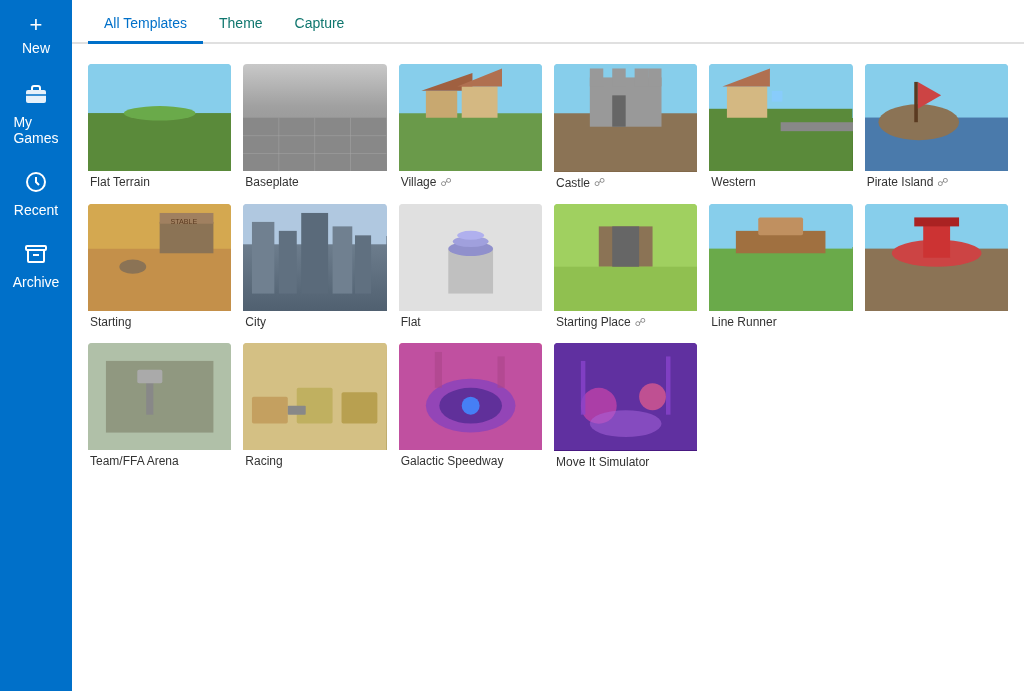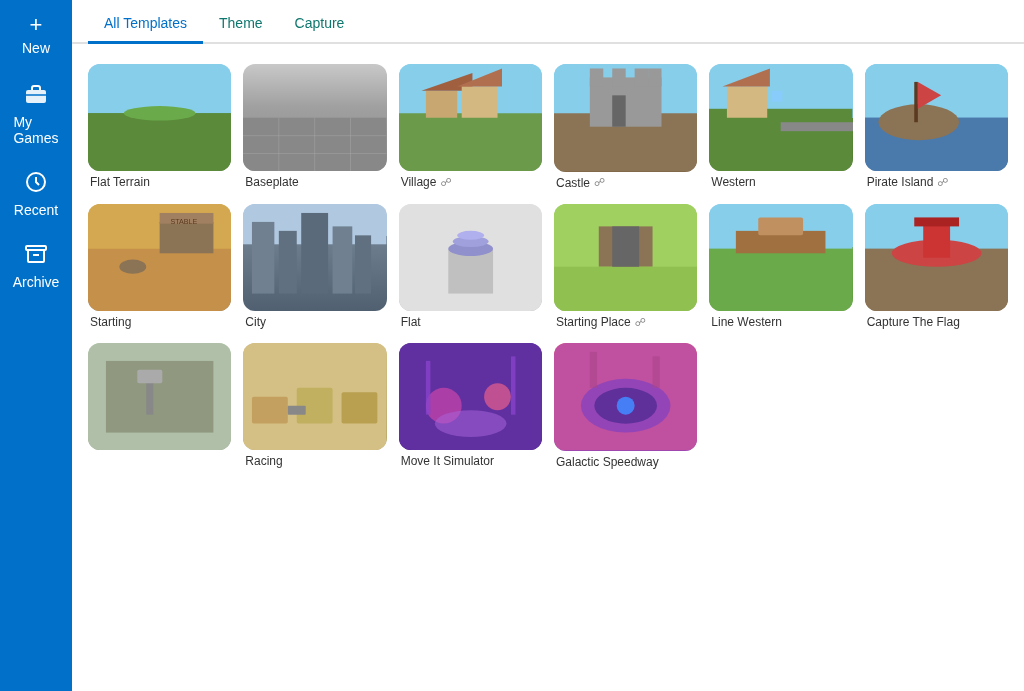--- a/index.html
+++ b/index.html
@@ -96,21 +96,21 @@
     .template-card {
       display: flex;
       flex-direction: column;
       cursor: pointer;
       border-radius: 4px;
       overflow: hidden;
     }
     .template-thumb {
       width: 100%;
       aspect-ratio: 4/3;
-      border-radius: 12px;
+      border-radius: 0;
       overflow: hidden;
       position: relative;
     }
     .template-name {
       font-size: 12px;
       color: #333;
       padding: 4px 2px 2px;
       display: flex;
       align-items: center;
       gap: 4px;
@@ -361,76 +361,76 @@
       </div>
       <div class="template-card">
         <div class="template-thumb thumb-linerunner">
           <svg class="scene-svg" viewBox="0 0 160 120" preserveAspectRatio="xMidYMid slice">
             <rect x="0" y="0" width="160" height="50" fill="#87ceeb"></rect>
       <rect x="0" y="50" width="160" height="70" fill="#6aaa4a"></rect>
       <rect x="30" y="30" width="100" height="25" fill="#a07040"></rect>
       <rect x="55" y="15" width="50" height="20" fill="#c09060" rx="2"></rect>
           </svg>
         </div>
-        <div class="template-name">Line Western</div>
+        <div class="template-name">Line Runner</div>
       </div>
       <div class="template-card">
         <div class="template-thumb thumb-capture">
           <svg class="scene-svg" viewBox="0 0 160 120" preserveAspectRatio="xMidYMid slice">
             <rect x="0" y="0" width="160" height="50" fill="#87ceeb"></rect>
       <rect x="0" y="50" width="160" height="70" fill="#8B7355"></rect>
       <ellipse cx="80" cy="55" rx="50" ry="15" fill="#cc4444"></ellipse>
       <rect x="65" y="20" width="30" height="40" fill="#cc3333"></rect>
       <rect x="55" y="15" width="50" height="10" fill="#aa2222"></rect>
           </svg>
         </div>
-        <div class="template-name">Capture The Flag</div>
       </div>
       <div class="template-card">
         <div class="template-thumb thumb-teamffa">
           <svg class="scene-svg" viewBox="0 0 160 120" preserveAspectRatio="xMidYMid slice">
             <rect x="0" y="0" width="160" height="120" fill="#b0c0a8"></rect>
       <rect x="20" y="20" width="120" height="80" fill="#909880"></rect>
       <rect x="65" y="40" width="8" height="40" fill="#888"></rect>
       <rect x="55" y="30" width="28" height="15" fill="#aaa" rx="2"></rect>
           </svg>
         </div>
+        <div class="template-name">Team/FFA Arena</div>
       </div>
       <div class="template-card">
         <div class="template-thumb thumb-combat">
           <svg class="scene-svg" viewBox="0 0 160 120" preserveAspectRatio="xMidYMid slice">
             <rect x="0" y="0" width="160" height="120" fill="#d4c084"></rect>
       <rect x="10" y="60" width="40" height="30" fill="#c4a060" rx="2"></rect>
       <rect x="60" y="50" width="40" height="40" fill="#c0b060" rx="2"></rect>
       <rect x="110" y="55" width="40" height="35" fill="#b8a050" rx="2"></rect>
       <rect x="50" y="70" width="20" height="10" fill="#888" rx="1"></rect>
           </svg>
         </div>
         <div class="template-name">Racing</div>
+      </div>
+      <div class="template-card">
+        <div class="template-thumb thumb-galactic">
+          <svg class="scene-svg" viewBox="0 0 160 120" preserveAspectRatio="xMidYMid slice">
+            <rect x="0" y="0" width="160" height="120" fill="#c050a0"></rect>
+      <ellipse cx="80" cy="70" rx="50" ry="30" fill="#8040c0" opacity="0.7"></ellipse>
+      <ellipse cx="80" cy="70" rx="35" ry="20" fill="#60309a"></ellipse>
+      <ellipse cx="80" cy="70" rx="10" ry="10" fill="#4488ff" opacity="0.9"></ellipse>
+      <rect x="40" y="10" width="8" height="40" fill="#aa4488" opacity="0.6"></rect>
+      <rect x="110" y="15" width="8" height="35" fill="#aa4488" opacity="0.6"></rect>
+          </svg>
+        </div>
+        <div class="template-name">Galactic Speedway</div>
       </div>
       <div class="template-card">
         <div class="template-thumb thumb-moveit">
           <svg class="scene-svg" viewBox="0 0 160 120" preserveAspectRatio="xMidYMid slice">
             <rect x="0" y="0" width="160" height="120" fill="#6030a0"></rect>
       <circle cx="50" cy="70" r="20" fill="#cc44aa" opacity="0.7"></circle>
       <circle cx="110" cy="60" r="15" fill="#ff6688" opacity="0.6"></circle>
       <rect x="30" y="20" width="5" height="60" fill="#8844cc" opacity="0.8"></rect>
       <rect x="125" y="15" width="5" height="65" fill="#8844cc" opacity="0.8"></rect>
       <ellipse cx="80" cy="90" rx="40" ry="15" fill="#aa66dd" opacity="0.5"></ellipse>
           </svg>
         </div>
         <div class="template-name">Move It Simulator</div>
       </div>
-      <div class="template-card">
-        <div class="template-thumb thumb-galactic">
-          <svg class="scene-svg" viewBox="0 0 160 120" preserveAspectRatio="xMidYMid slice">
-            <rect x="0" y="0" width="160" height="120" fill="#c050a0"></rect>
-      <ellipse cx="80" cy="70" rx="50" ry="30" fill="#8040c0" opacity="0.7"></ellipse>
-      <ellipse cx="80" cy="70" rx="35" ry="20" fill="#60309a"></ellipse>
-      <ellipse cx="80" cy="70" rx="10" ry="10" fill="#4488ff" opacity="0.9"></ellipse>
-      <rect x="40" y="10" width="8" height="40" fill="#aa4488" opacity="0.6"></rect>
-      <rect x="110" y="15" width="8" height="35" fill="#aa4488" opacity="0.6"></rect>
-          </svg>
-        </div>
-        <div class="template-name">Galactic Speedway</div>
-      </div>
     </div>
 </div>
 
 </body></html>

